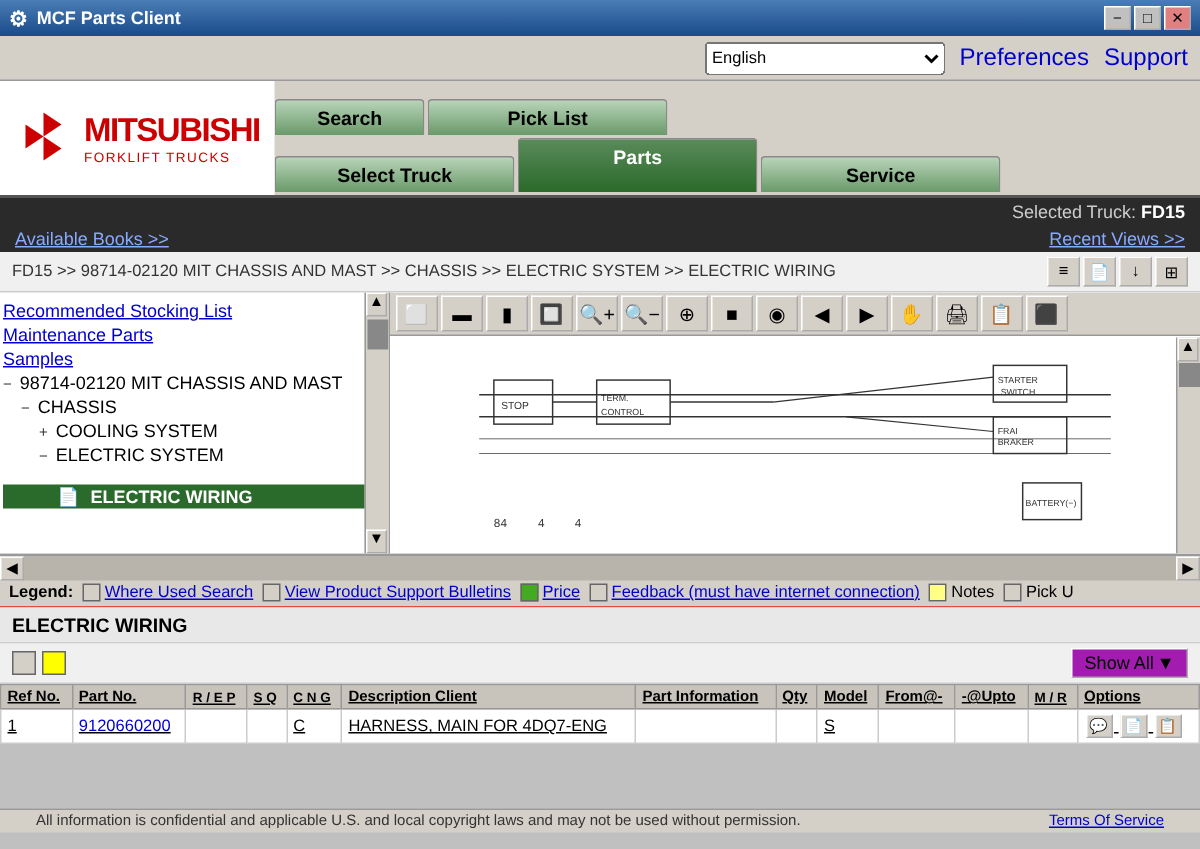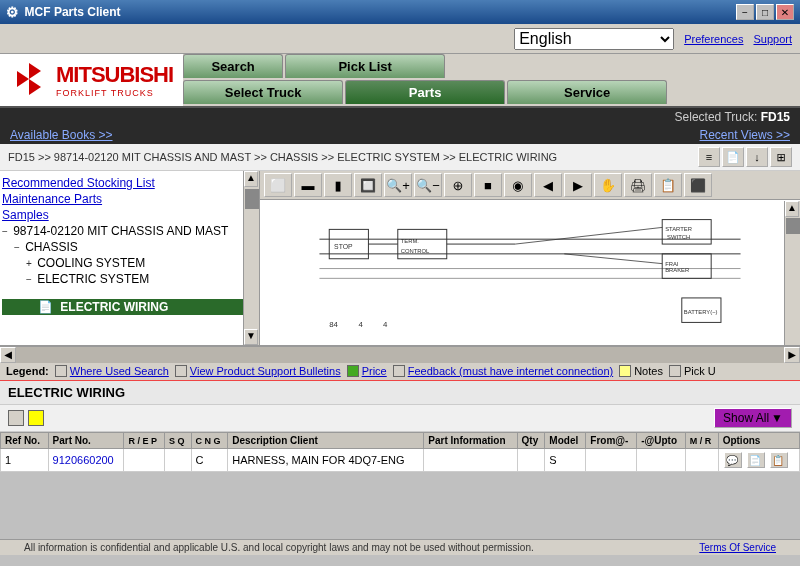--- a/index.html
+++ b/index.html
@@ -29,23 +29,23 @@
     
     #top-area {
       background: #d4d0c8;
       padding: 4px 8px;
       display: flex;
       align-items: center;
       justify-content: flex-end;
       height: 30px;
       border-bottom: 1px solid #999;
     }
-    #lang-select { width: 160px; height: 22px; font-size: 16px; }
+    #lang-select { width: 160px; height: 22px; font-size: 11px; }
     #top-links { display: flex; gap: 10px; margin-left: 10px; }
-    .top-link { color: #0000cc; text-decoration: underline; cursor: pointer; font-size: 11px; }
+    .top-link { color: #0000cc; cursor: pointer; font-size: 16px; }
 
     
     #nav-area {
       background: #d4d0c8;
       display: flex;
       align-items: stretch;
       border-bottom: 2px solid #555;
     }
     #logo-area {
       padding: 4px 10px;
@@ -75,20 +75,21 @@
       cursor: pointer;
       border: 1px solid #888;
       border-bottom: none;
       border-radius: 3px 3px 0 0;
       min-width: 100px;
       text-align: center;
     }
     .nav-tab-inactive {
       background: linear-gradient(to bottom, #b8d4b8, #6a9a6a);
       color: black;
+      margin-top: 12px;
     }
     .nav-tab-active {
       background: linear-gradient(to bottom, #5a8a5a, #2a6a2a);
       color: white;
     }
     .nav-tab-wide {
       min-width: 160px;
     }
 
     
@@ -248,21 +249,21 @@
     #show-all-btn {
       background: #a21caf;
       border: 1px outset #fff;
       padding: 2px 8px;
       cursor: pointer;
       font-size: 12px;
       display: flex; align-items: center; gap: 2px;
     }
 
     
-    #parts-table-container { overflow-x: auto; }
+    #parts-table-container { overflow-x: auto; text-decoration: underline; }
     #parts-table {
       width: 100%;
       border-collapse: collapse;
       font-size: 11px;
     }
     #parts-table th {
       background: #c8c4bc;
       border: 1px solid #999;
       padding: 2px 4px;
       text-align: left;

